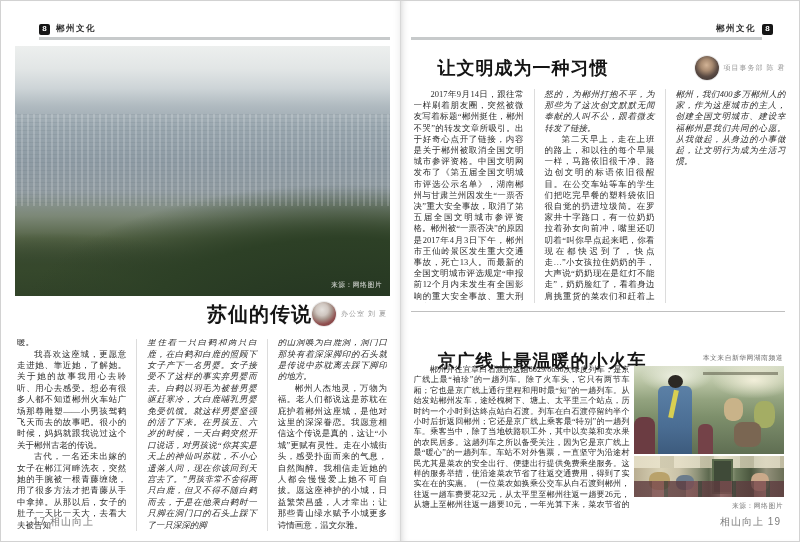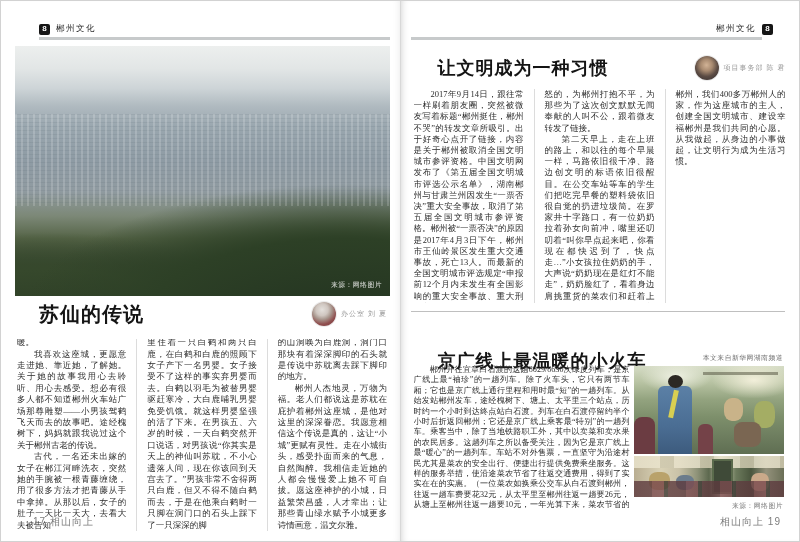--- a/index.html
+++ b/index.html
@@ -7,21 +7,21 @@
   .spread{position:relative;width:798px;height:540px;border:1px solid #d2d2d2;background:#fff;display:flex;}
   .page{position:relative;width:399px;height:540px;}
   .page.right{border-left:1px solid #d8d8d8;box-shadow:inset 6px 0 8px -7px rgba(0,0,0,.25);}
   .page.left{box-shadow:inset -6px 0 8px -7px rgba(0,0,0,.12);}
 
   
   .pg-header{position:absolute;top:22px;display:flex;align-items:center;gap:6px;font-family:"Liberation Sans","DejaVu Sans",sans-serif;}
   .page.left .pg-header{left:38px;}
   .page.right .pg-header{right:26px;}
   .logo{display:inline-flex;align-items:center;justify-content:center;width:11px;height:11px;background:#161616;color:#fff;border-radius:2px;font-size:8px;font-weight:700;line-height:1;}
-  .pg-header-label{font-size:8.5px;font-weight:400;color:#2e2e2e;letter-spacing:1.5px;}
+  .pg-header-label{font-size:8.5px;font-weight:700;color:#2e2e2e;letter-spacing:1.5px;}
   .pg-rule{position:absolute;top:36px;height:3px;background:#c7cacb;width:351px;}
   .page.left .pg-rule{left:38px;}
   .page.right .pg-rule{left:10px;}
 
   
   .photo{position:absolute;overflow:hidden;}
   .photo-caption{position:absolute;right:8px;bottom:6px;font-size:6.8px;color:rgba(255,255,255,.88);letter-spacing:.5px;font-family:"Liberation Sans","DejaVu Sans",sans-serif;z-index:5;}
   .photo-city{left:14px;top:45px;width:375px;height:250px;
     background:
       radial-gradient(140% 95% at 88% 115%, #223220 0%, #2d4026 40%, rgba(45,64,38,0) 63%),
@@ -70,21 +70,21 @@
   .avatar2{background:radial-gradient(circle at 48% 38%, #d2b396 0%, #a88a70 30%, #5c4c44 58%, #2f2a2c 100%);}
   .byline-text{font-size:7px;color:#9a9a9a;letter-spacing:1px;font-family:"Liberation Sans","DejaVu Sans",sans-serif;}
 
   
   .cols{position:absolute;display:flex;overflow:hidden;}
   .col{flex:1 1 0;padding:0 10px;min-width:0;}
   .col:first-child{padding-left:0;}
   .col:last-child{padding-right:0;}
   .col + .col{border-left:1px solid #dcdcdc;}
   .para{margin:0;text-indent:2em;text-align:justify;color:#2d2d2d;}
-  .cont .para:first-child{text-indent:0;}
+  .cont .para:first-child{text-indent:0;font-style:italic;}
   .body-left{left:16px;top:338px;width:370px;height:192px;align-items:flex-end;}
   .body-left .para{font-size:8.5px;line-height:11.4px;}
   .body-art1{left:13px;top:88px;width:372px;height:214px;}
   .body-art1 .para{font-size:8.5px;line-height:11.2px;}
 
   .art-divider{position:absolute;left:10px;top:310px;width:374px;height:1px;background:#bfbfbf;}
   .source-note{position:absolute;right:16px;top:352px;font-size:6.8px;color:#6e6e6e;letter-spacing:.5px;font-family:"Liberation Sans","DejaVu Sans",sans-serif;}
   .art2-flow{position:absolute;left:13px;top:364px;width:216px;height:146px;overflow:hidden;}
   .art2-flow .para{font-size:8.1px;line-height:10.4px;}
   .photo-caption2{position:absolute;right:16px;top:500px;font-size:6.8px;color:#777;letter-spacing:.5px;font-family:"Liberation Sans","DejaVu Sans",sans-serif;}
@@ -103,32 +103,32 @@
     <div class="pg-header">
       <span class="logo">8</span>
       <span class="pg-header-label">郴州文化</span>
     </div>
     <div class="pg-rule"></div>
 
     <div class="photo photo-city">
       <span class="photo-caption">来源：网络图片</span>
     </div>
 
-    <div class="title-row" style="left:38px;top:296px;width:348px;height:34px;">
+    <div class="title-row" style="left:38px;top:296px;width:348px;height:34px;justify-content:flex-end;">
       <h1 class="article-title t-left">苏仙的传说</h1>
       <div class="byline">
         <span class="avatar avatar1"></span>
         <span class="byline-text">办公室 刘 夏</span>
       </div>
     </div>
 
     <div class="cols body-left">
       <div class="col">
           <p class="para">我唤这座城为“小城”，我站在城市的中央，能看到青山环绕。在我的心中，小城是有灵性的，在你彷徨无助、迷失方向时，她总能伸出一双手给你拥抱让你温暖。</p>
-          <p class="para">我喜欢这座城，更愿意走进她、靠近她，了解她。关于她的故事我用心去聆听、用心去感受。想必有很多人都不知道郴州火车站广场那尊雕塑——小男孩驾鹤飞天而去的故事吧。途经槐树下，妈妈就跟我说过这个关于郴州古老的传说。</p>
+          <p class="para">我喜欢这座城，更愿意走进她、靠近她，了解她。关于她的故事我用心去聆听、用心去感受。想必有很多人都不知道郴州火车站广场那尊雕塑——小男孩驾鹤飞天而去的故事吧。很小的时候，妈妈就跟我说过这个关于郴州古老的传说。</p>
           <p class="para">古代，一名还未出嫁的女子在郴江河畔洗衣，突然她的手腕被一根青藤缠绕，用了很多方法才把青藤从手中拿掉。从那以后，女子的肚子一天比一天大，去看大夫被告知</p>
         </div>
       <div class="col cont">
           <p class="para">已经身怀六甲。这个消息让女子一家人无法接受，认定女子在外不检点，丢了家人的脸，于是把女子偷偷送往现今的苏仙岭山洞里。山洞里住着一只白鹤和两只白鹿，在白鹤和白鹿的照顾下女子产下一名男婴。女子接受不了这样的事实弃男婴而去。白鹤以羽毛为被替男婴驱赶寒冷，大白鹿哺乳男婴免受饥饿。就这样男婴坚强的活了下来。在男孩五、六岁的时候，一天白鹤突然开口说话，对男孩说“你其实是天上的神仙叫苏耽，不小心遗落人间，现在你该回到天宫去了。”男孩非常不舍得两只白鹿，但又不得不随白鹤而去，于是在他乘白鹤时一只脚在洞门口的石头上踩下了一只深深的脚</p>
         </div>
       <div class="col cont">
           <p class="para">印，以表他对白鹿的不舍，而白鹿为了等男孩回来一直在洞里不曾离开。后人把那座山取名叫苏仙岭，男孩住的山洞唤为白鹿洞，洞门口那块有着深深脚印的石头就是传说中苏耽离去踩下脚印的地方。</p>
           <p class="para">郴州人杰地灵，万物为福。老人们都说这是苏耽在庇护着郴州这座城，是他对这里的深深眷恋。我愿意相信这个传说是真的，这让“小城”更赋有灵性。走在小城街头，感受扑面而来的气息，自然陶醉。我相信走近她的人都会慢慢爱上她不可自拔。愿这座神护的小城，日益繁荣昌盛，人才辈出；让那些青山绿水赋予小城更多诗情画意，温文尔雅。</p>
         </div>
     </div>

